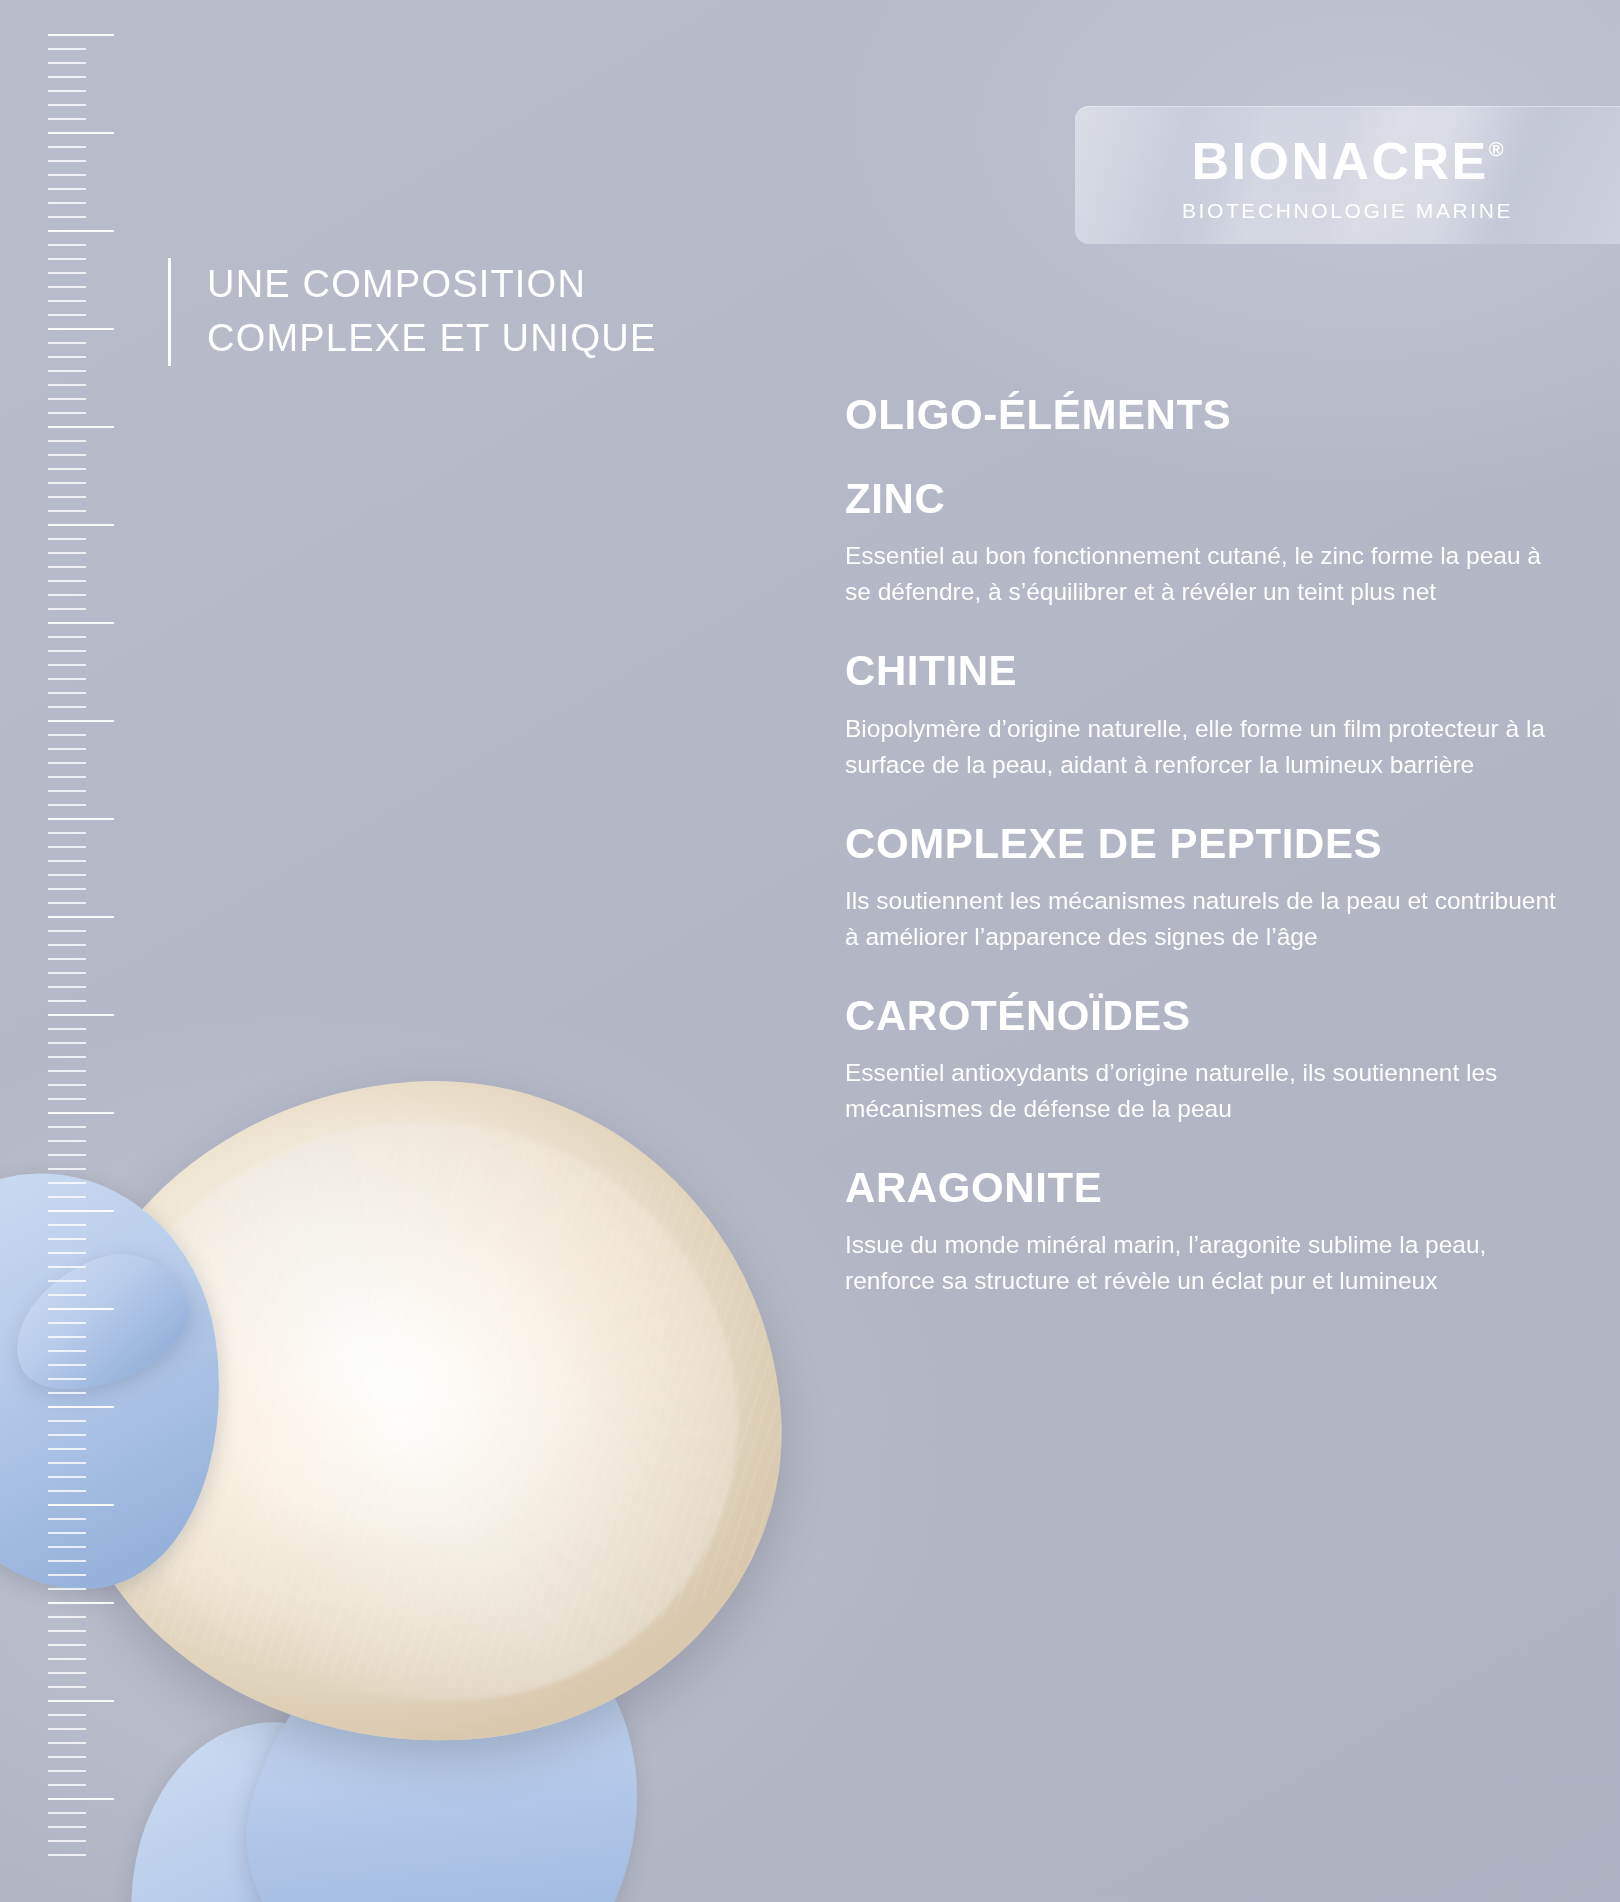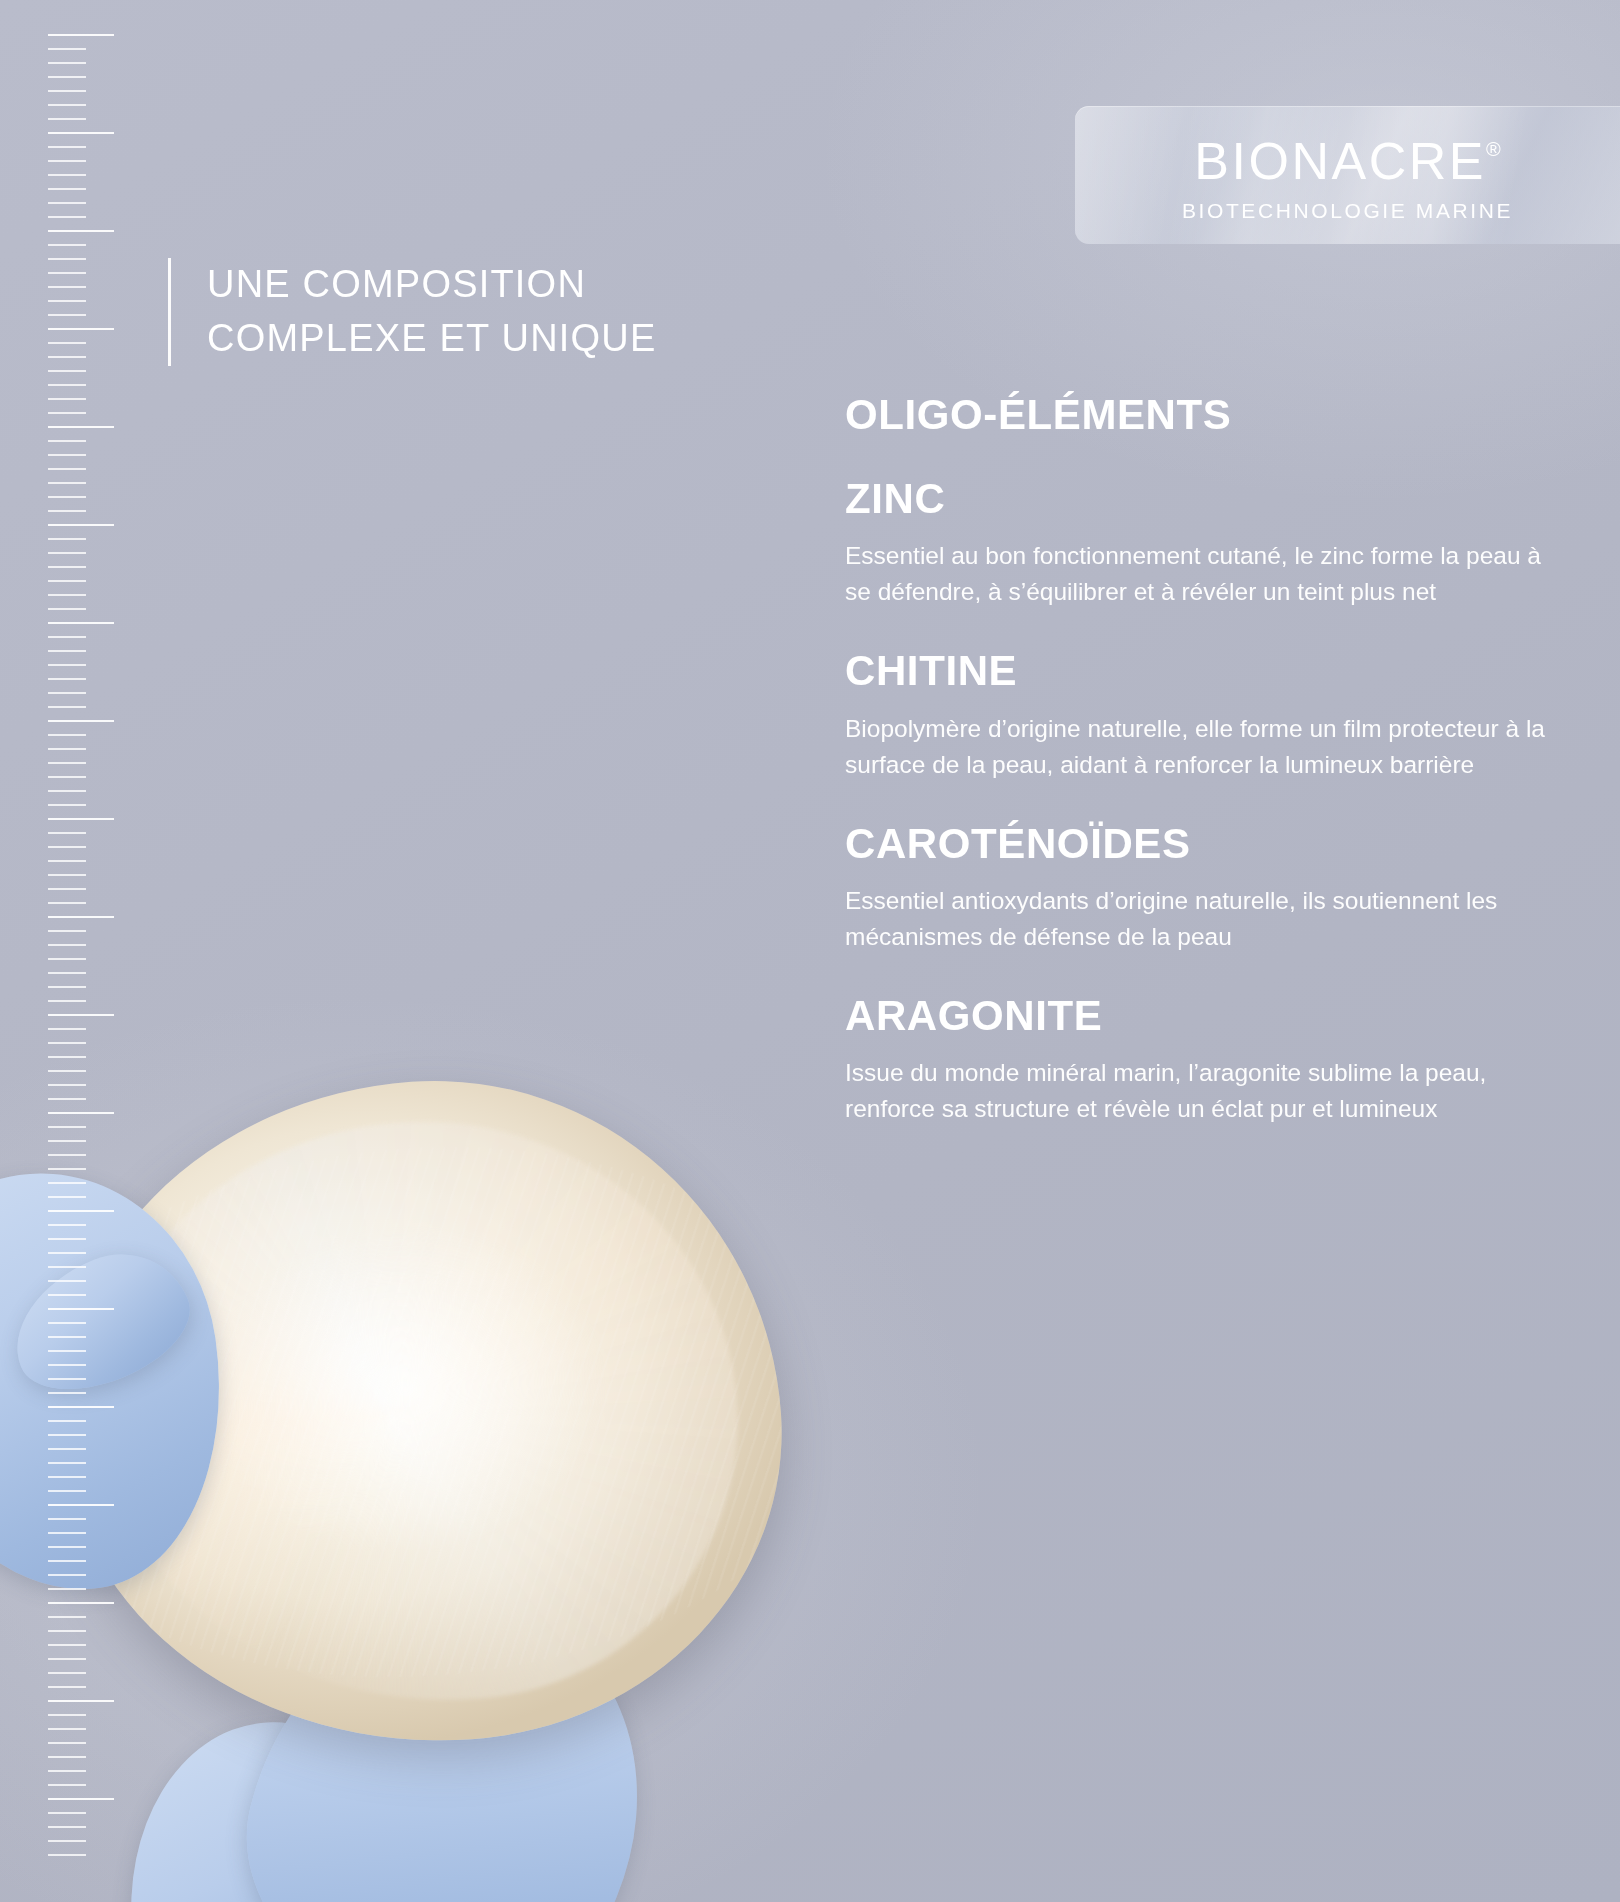--- a/index.html
+++ b/index.html
@@ -67,21 +67,21 @@
     background:
       linear-gradient(100deg, rgba(255,255,255,0.22) 0%, rgba(255,255,255,0) 20%, rgba(255,255,255,0.18) 34%, rgba(255,255,255,0) 48%, rgba(255,255,255,0.20) 66%, rgba(255,255,255,0) 80%);
     pointer-events: none;
   }
   .logo-name {
     position: relative;
     z-index: 2;
     color: #ffffff;
     font-size: 52px;
     letter-spacing: 2.5px;
-    font-weight: 400;
+    font-weight: 700;
     line-height: 1;
     white-space: nowrap;
     margin-top: 8px;
   }
   .logo-name .reg {
     font-size: 20px;
     vertical-align: top;
     position: relative;
     top: 4px;
     letter-spacing: 0;
@@ -403,20 +403,24 @@
     </div>
     <div class="ingredient">
       <h2 class="ing-title">ZINC</h2>
       <p class="ing-desc">Essentiel au bon fonctionnement cutané, le zinc forme la peau à se défendre, à s’équilibrer et à révéler un teint plus net</p>
     </div>
     <div class="ingredient">
       <h2 class="ing-title">CHITINE</h2>
       <p class="ing-desc">Biopolymère d’origine naturelle, elle forme un film protecteur à la surface de la peau, aidant à renforcer la lumineux barrière</p>
     </div>
     <div class="ingredient">
+      <h2 class="ing-title">COMPLEXE DE PEPTIDES</h2>
+      <p class="ing-desc">Ils soutiennent les mécanismes naturels de la peau et contribuent à améliorer l’apparence des signes de l’âge</p>
+    </div>
+    <div class="ingredient">
       <h2 class="ing-title">CAROTÉNOÏDES</h2>
       <p class="ing-desc">Essentiel antioxydants d’origine naturelle, ils soutiennent les mécanismes de défense de la peau</p>
     </div>
     <div class="ingredient">
       <h2 class="ing-title">ARAGONITE</h2>
       <p class="ing-desc">Issue du monde minéral marin, l’aragonite sublime la peau, renforce sa structure et révèle un éclat pur et lumineux</p>
     </div>
   </div>
 </div>
 

